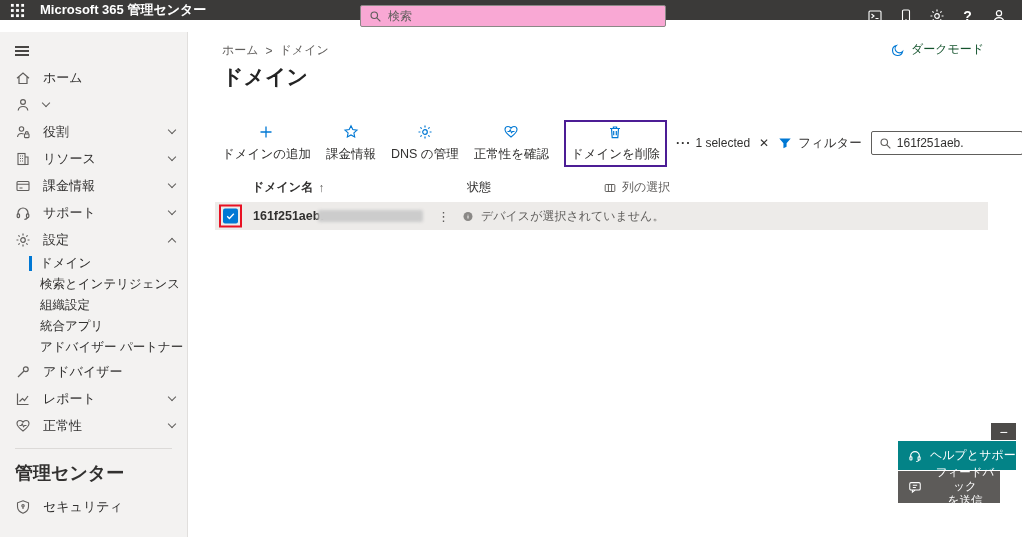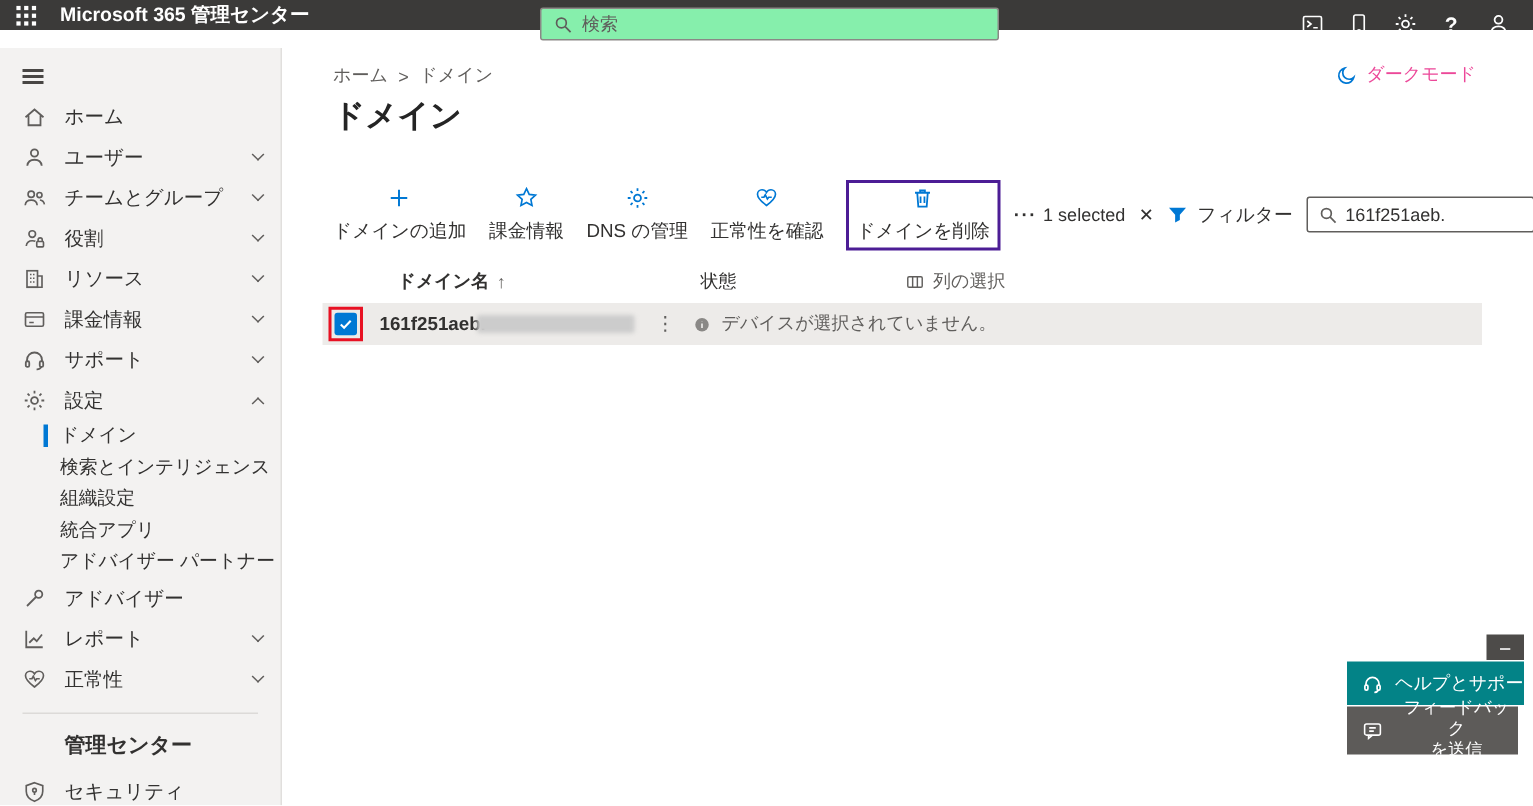--- a/index.html
+++ b/index.html
@@ -3,46 +3,46 @@
 <meta charset="utf-8">
 <style>
   * { margin:0; padding:0; box-sizing:border-box; }
   body { font-family:"Liberation Sans","DejaVu Sans",sans-serif; background:#fff; }
   .page { position:relative; width:1022px; height:537px; background:#fff; overflow:hidden; }
 
   
   .topbar { position:absolute; top:0; left:0; right:0; height:20px; background:#3b3a39; color:#fff; display:flex; align-items:center; z-index:20; }
   .waffle { width:34px; height:32px; display:flex; align-items:center; justify-content:center; cursor:pointer; }
   .topbar-title { font-size:13px; font-weight:bold; margin-left:6px; white-space:nowrap; }
-  .topbar-search { position:absolute; left:360px; top:5px; width:306px; height:22px; background:#86efac; border:1px solid #8a8886; border-radius:2px; display:flex; align-items:center; gap:6px; padding:0 8px; color:#5f5d5b; font-size:12px; }
+  .topbar-search { position:absolute; left:360px; top:5px; width:306px; height:22px; background:#f9a8d4; border:1px solid #8a8886; border-radius:2px; display:flex; align-items:center; gap:6px; padding:0 8px; color:#5f5d5b; font-size:12px; }
   .topbar-icons { position:absolute; right:8px; top:0; height:32px; display:flex; align-items:center; }
   .tb-ic { width:31px; height:32px; display:flex; align-items:center; justify-content:center; cursor:pointer; color:#fff; }
   .tb-ic svg { width:16px; height:16px; }
   .q-mark { font-size:14px; font-weight:bold; }
 
   
   .sidebar { position:absolute; top:32px; left:0; width:188px; bottom:0; background:#f3f2f1; border-right:1px solid #e1dfdd; color:#323130; font-size:13px; overflow:hidden; }
   .hamburger { height:26px; display:flex; align-items:center; padding-left:15px; cursor:pointer; margin-top:6px; }
   .hamburger .bars span { display:block; width:14px; height:1.6px; background:#484644; margin:2.6px 0; }
   .nav-item { height:27px; display:flex; align-items:center; padding:0 12px 0 15px; cursor:pointer; }
   .nav-icon { width:16px; height:16px; margin-right:12px; flex:none; color:#605e5c; }
   .nav-icon svg { width:16px; height:16px; display:block; }
   .nav-label { flex:1; white-space:nowrap; overflow:hidden; }
   .chev { width:6px; height:6px; border-right:1.3px solid #605e5c; border-bottom:1.3px solid #605e5c; transform:rotate(45deg); margin-top:-3px; flex:none; }
   .chev.up { transform:rotate(-135deg); margin-top:4px; }
   .sub-item { height:21px; display:flex; align-items:center; padding-left:40px; font-size:12.5px; position:relative; cursor:pointer; white-space:nowrap; }
   .sub-item.selected::before { content:""; position:absolute; left:29px; top:3px; bottom:3px; width:3px; background:#0078d4; }
   .nav-divider { height:1px; background:#dcdad8; margin:9px 15px 8px 15px; }
-  .nav-section { font-weight:bold; font-size:14px; padding:4px 15px 8px 15px;margin-left:28px; }
+  .nav-section { font-weight:bold; font-size:18px; padding:4px 15px 8px 15px; }
 
   
   .main { position:absolute; top:32px; left:189px; right:0; bottom:0; background:#fff; }
   .breadcrumb { position:absolute; top:10px; left:33px; font-size:12px; color:#605e5c; display:flex; gap:7px; align-items:center; }
   .breadcrumb .crumb { cursor:pointer; }
-  .darkmode { position:absolute; top:9px; right:38px; display:flex; gap:6px; font-size:12px; color:#ec4899; align-items:center; cursor:pointer;justify-content:space-between; }
+  .darkmode { position:absolute; top:9px; right:38px; display:flex; gap:6px; font-size:12px; color:#14532d; align-items:center; cursor:pointer;justify-content:space-between; }
   .darkmode svg { width:14px; height:14px; }
   .page-title { position:absolute; top:31px; left:33px; font-size:21px; font-weight:bold; color:#242424; }
 
   
   .toolbar { position:absolute; top:97px; left:33px; right:30px; height:28px; display:flex; align-items:center; font-size:12.5px; color:#323130; }
   .tb-btn { display:flex; align-items:center; gap:6px; margin-right:15px; cursor:pointer; white-space:nowrap;flex-direction:column; }
   .tb-btn .ic { width:16px; height:16px; color:#0078d4; flex:none; }
   .tb-btn .ic svg { width:16px; height:16px; display:block; }
   .red-annot { border:2px solid #4c1d95; padding:2px 5px; display:flex; align-items:center; margin-right:9px; }
   .red-annot .tb-btn { margin-right:0; }
@@ -68,21 +68,21 @@
   .row-name { left:38px; font-weight:bold; white-space:nowrap; }
   .row-redact { left:103px; width:105px; height:12px; }
   .row-more { left:222px; color:#605e5c; font-size:13px; letter-spacing:-1px; cursor:pointer; }
   .row-status { left:247px; display:flex; align-items:center; gap:7px; color:#605e5c; font-size:12px; white-space:nowrap; }
   .row-status svg { width:12px; height:12px; }
 
   
   .min-btn { position:absolute; left:991px; top:423px; width:25px; height:17px; background:#4d4b49; color:#fff; display:flex; align-items:center; justify-content:center; font-size:14px; cursor:pointer; z-index:30; }
   .help-btn { position:absolute; left:898px; top:441px; width:118px; height:29px; background:#038387; color:#fff; display:flex; align-items:center; gap:8px; padding-left:10px; font-size:12px; cursor:pointer; z-index:30; white-space:nowrap; }
   .help-btn svg, .feedback-btn svg { width:14px; height:14px; flex:none; }
-  .feedback-btn { position:absolute; left:898px; top:471px; width:114px; height:32px; background:#5d5b59; color:#fff; display:flex; align-items:center; gap:8px; padding-left:10px; font-size:11.5px; line-height:1.2; cursor:pointer; z-index:30; }
+  .feedback-btn { position:absolute; left:898px; top:471px; width:102px; height:32px; background:#5d5b59; color:#fff; display:flex; align-items:center; gap:8px; padding-left:10px; font-size:11.5px; line-height:1.2; cursor:pointer; z-index:30; }
   .fb-text { text-align:center; }
 </style>
 </head>
 <body>
 
 <div class="page">
 
   <div class="topbar">
     <div class="waffle">
       <svg viewBox="0 0 16 16" width="15" height="15">
@@ -156,36 +156,23 @@
       <span class="nav-label">ホーム</span>
     </div>
 
     <div class="nav-item">
       <span class="nav-icon">
         <svg viewBox="0 0 16 16" fill="none" stroke="currentColor" stroke-width="1.2">
             <circle cx="8" cy="5" r="2.4"></circle>
             <path d="M3.2 13.5 C3.5 10.8 5.5 9.5 8 9.5 C10.5 9.5 12.5 10.8 12.8 13.5"></path>
           </svg>
         </span>
-      <span class="nav-label">ユーザー</span>
-      <span class="chev"></span>
-    </div>
-
-    <div class="nav-item">
-      <span class="nav-icon">
-        <svg viewBox="0 0 16 16" fill="none" stroke="currentColor" stroke-width="1.1">
-            <circle cx="5.8" cy="5.5" r="2.1"></circle>
-            <path d="M1.8 12.8 C2 10.6 3.7 9.4 5.8 9.4 C7.9 9.4 9.6 10.6 9.8 12.8"></path>
-            <circle cx="11.3" cy="6" r="1.7"></circle>
-            <path d="M11.6 9.3 C13.3 9.5 14.4 10.6 14.6 12.3"></path>
-          </svg>
-        </span>
-      <span class="nav-label">チームとグループ</span>
-      <span class="chev"></span>
-    </div>
+      <span class="chev"></span>
+    </div>
+
 
     <div class="nav-item">
       <span class="nav-icon">
         <svg viewBox="0 0 16 16" fill="none" stroke="currentColor" stroke-width="1.1">
             <circle cx="6.5" cy="5" r="2.2"></circle>
             <path d="M2.5 13 C2.8 10.7 4.4 9.5 6.5 9.5 C7.3 9.5 8 9.6 8.6 9.9"></path>
             <rect x="9.5" y="10" width="4.5" height="3.6" rx="0.6"></rect>
             <path d="M10.4 10 V9 a1.4 1.4 0 0 1 2.8 0 V10"></path>
           </svg>
         </span>
@@ -381,21 +368,21 @@
               <path d="M9.6 9.6 L14 14"></path>
             </svg>
           <span>161f251aeb.</span>
 
         </div>
 
       </div>
     </div>
 
     <div class="tbl-head">
-      <div class="hc" style="left:50px; font-weight:bold;">
+      <div class="hc" style="left:37px; font-weight:bold;">
         <span>ドメイン名</span>
         <span style="font-weight:normal; color:#605e5c;">↑</span>
       </div>
       <div class="hc" style="left:252px;">
         <span>状態</span>
       </div>
       <div class="hc" style="left:388px; color:#605e5c;">
         <svg viewBox="0 0 16 16" fill="none" stroke="#605e5c" stroke-width="1.1">
             <rect x="2.5" y="4" width="11" height="8" rx="1"></rect>
             <path d="M6.2 4 v8 M9.8 4 v8"></path>

